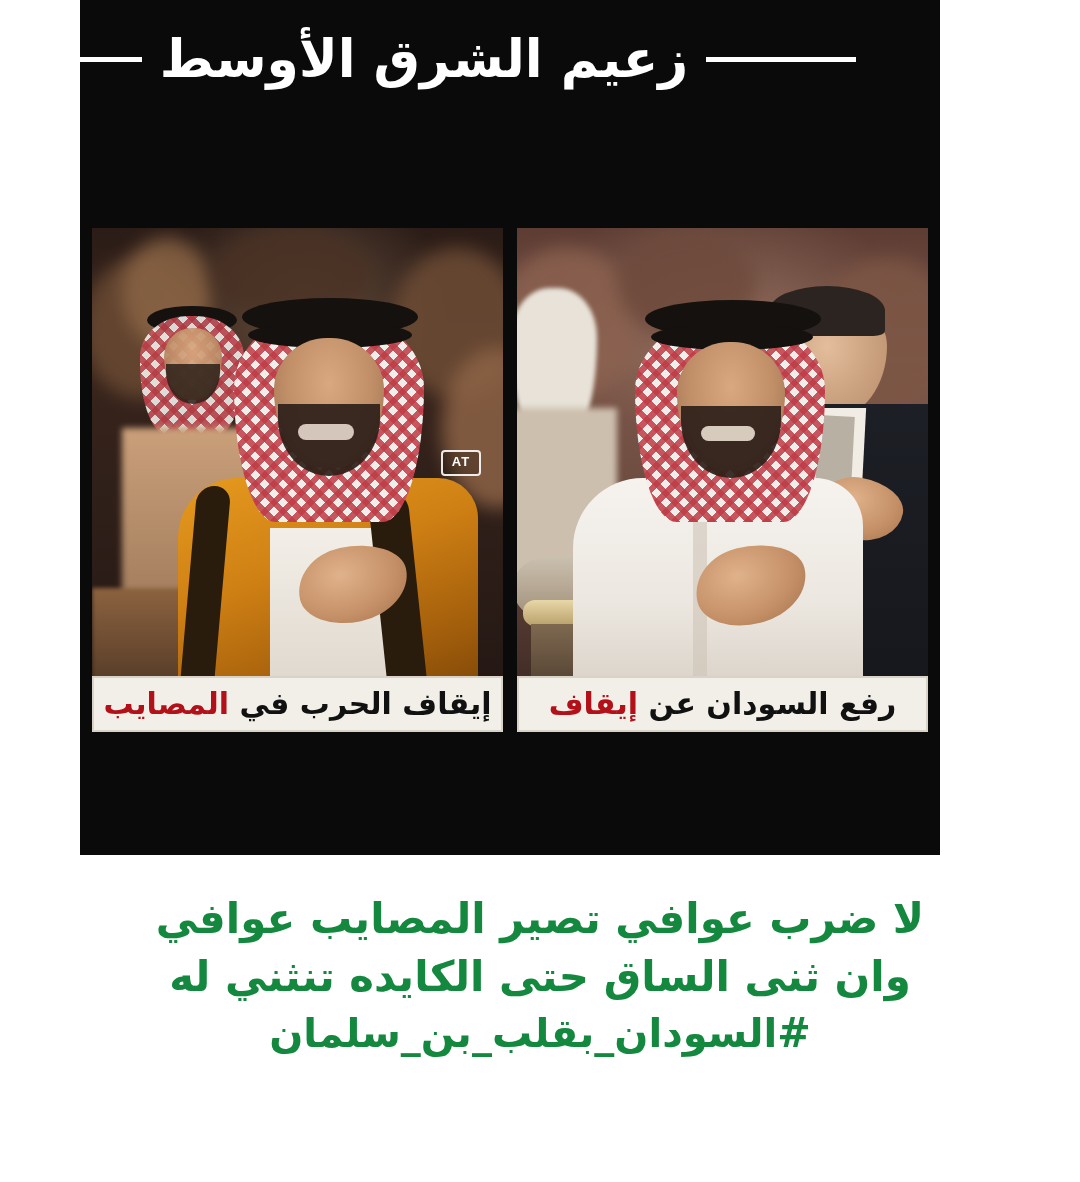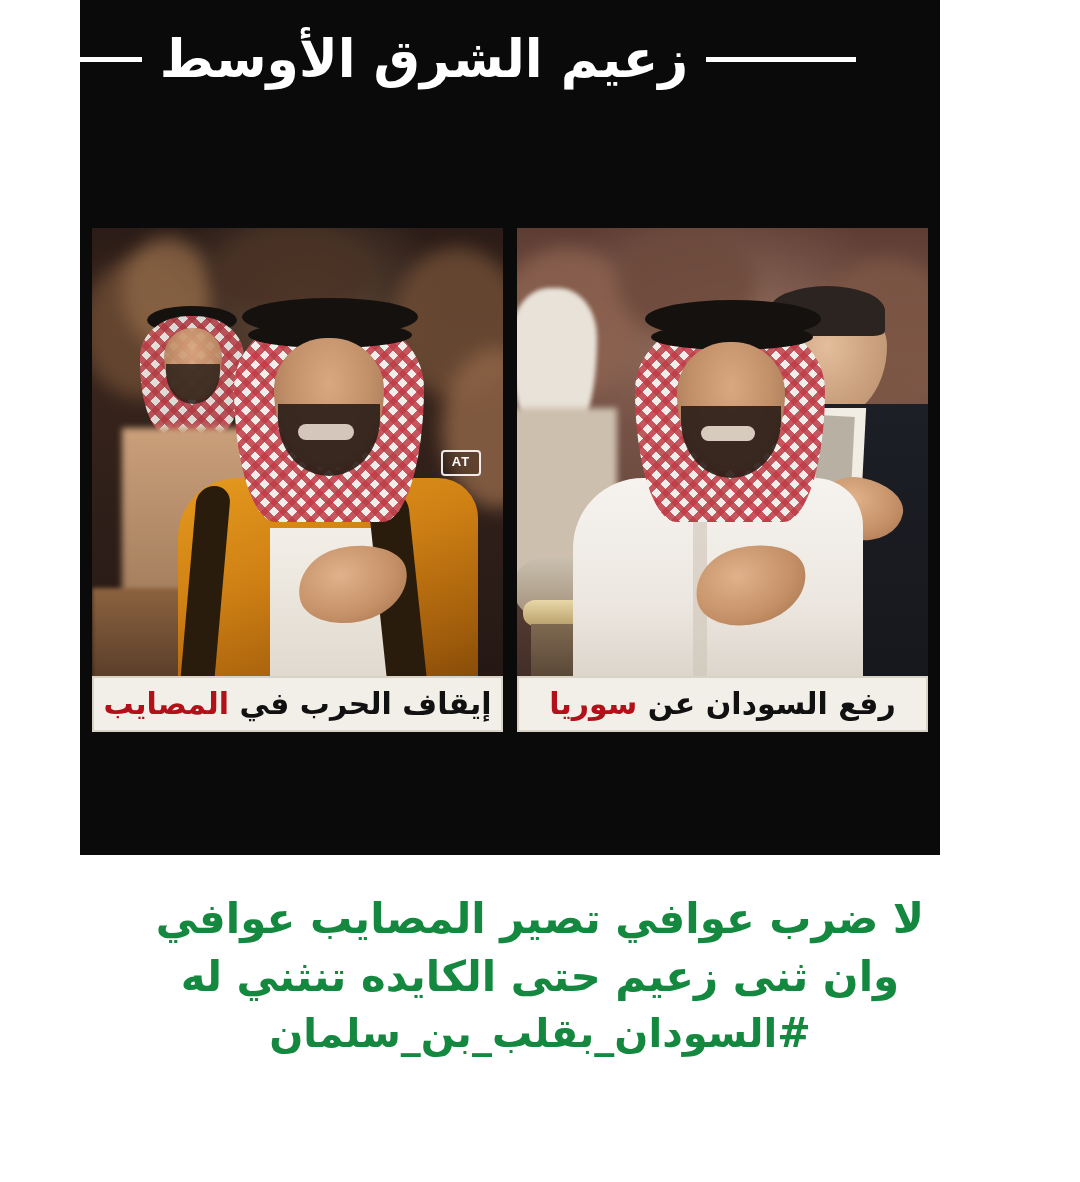--- a/index.html
+++ b/index.html
@@ -305,26 +305,26 @@
     </div>
 
     <div class="captions">
       <div class="caption">
         <span>
           <span>إيقاف الحرب في </span><span class="hi">المصايب</span>
         </span>
       </div>
       <div class="caption">
         <span>
-          <span>رفع السودان عن </span><span class="hi">سوريا</span>
+          <span>رفع السودان عن </span><span class="hi">إيقاف</span>
         </span>
       </div>
     </div>
 
   </div>
 
   <div class="poem">
     <div class="poem-line">لا ضرب عوافي تصير المصايب عوافي</div>
-    <div class="poem-line">وان ثنى زعيم حتى الكايده تنثني له</div>
+    <div class="poem-line">وان ثنى الساق حتى الكايده تنثني له</div>
     <div class="poem-line hash">#السودان_بقلب_بن_سلمان</div>
   </div>
 
 </div>
 
 </body></html>

